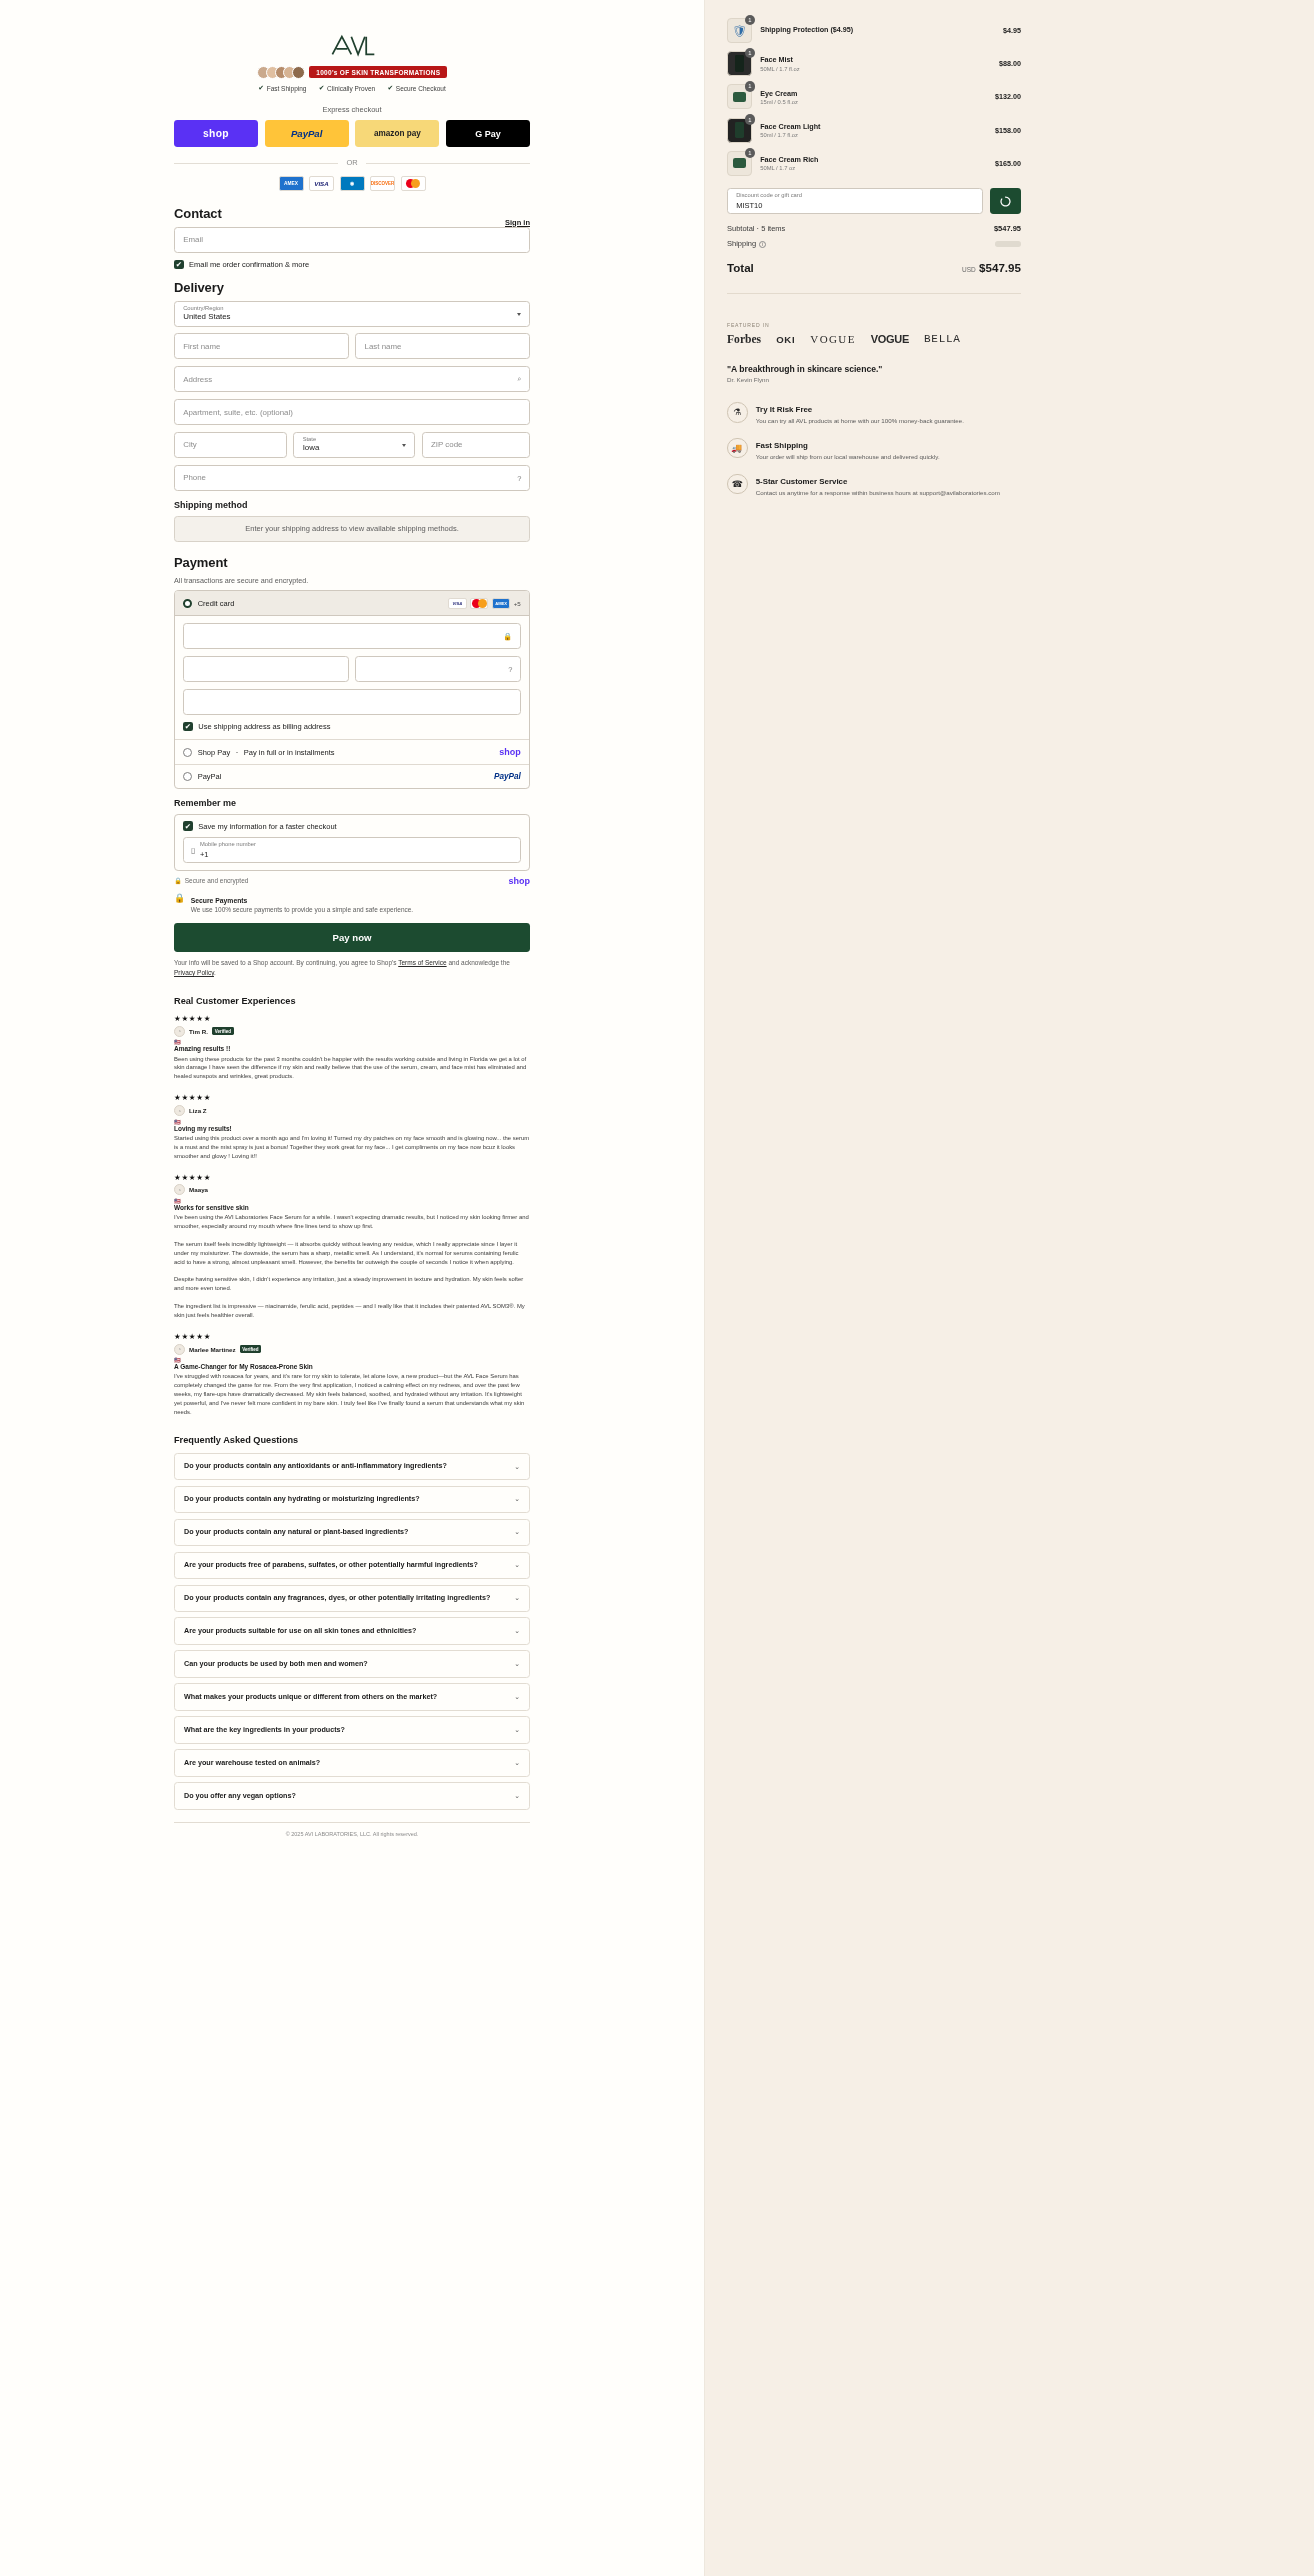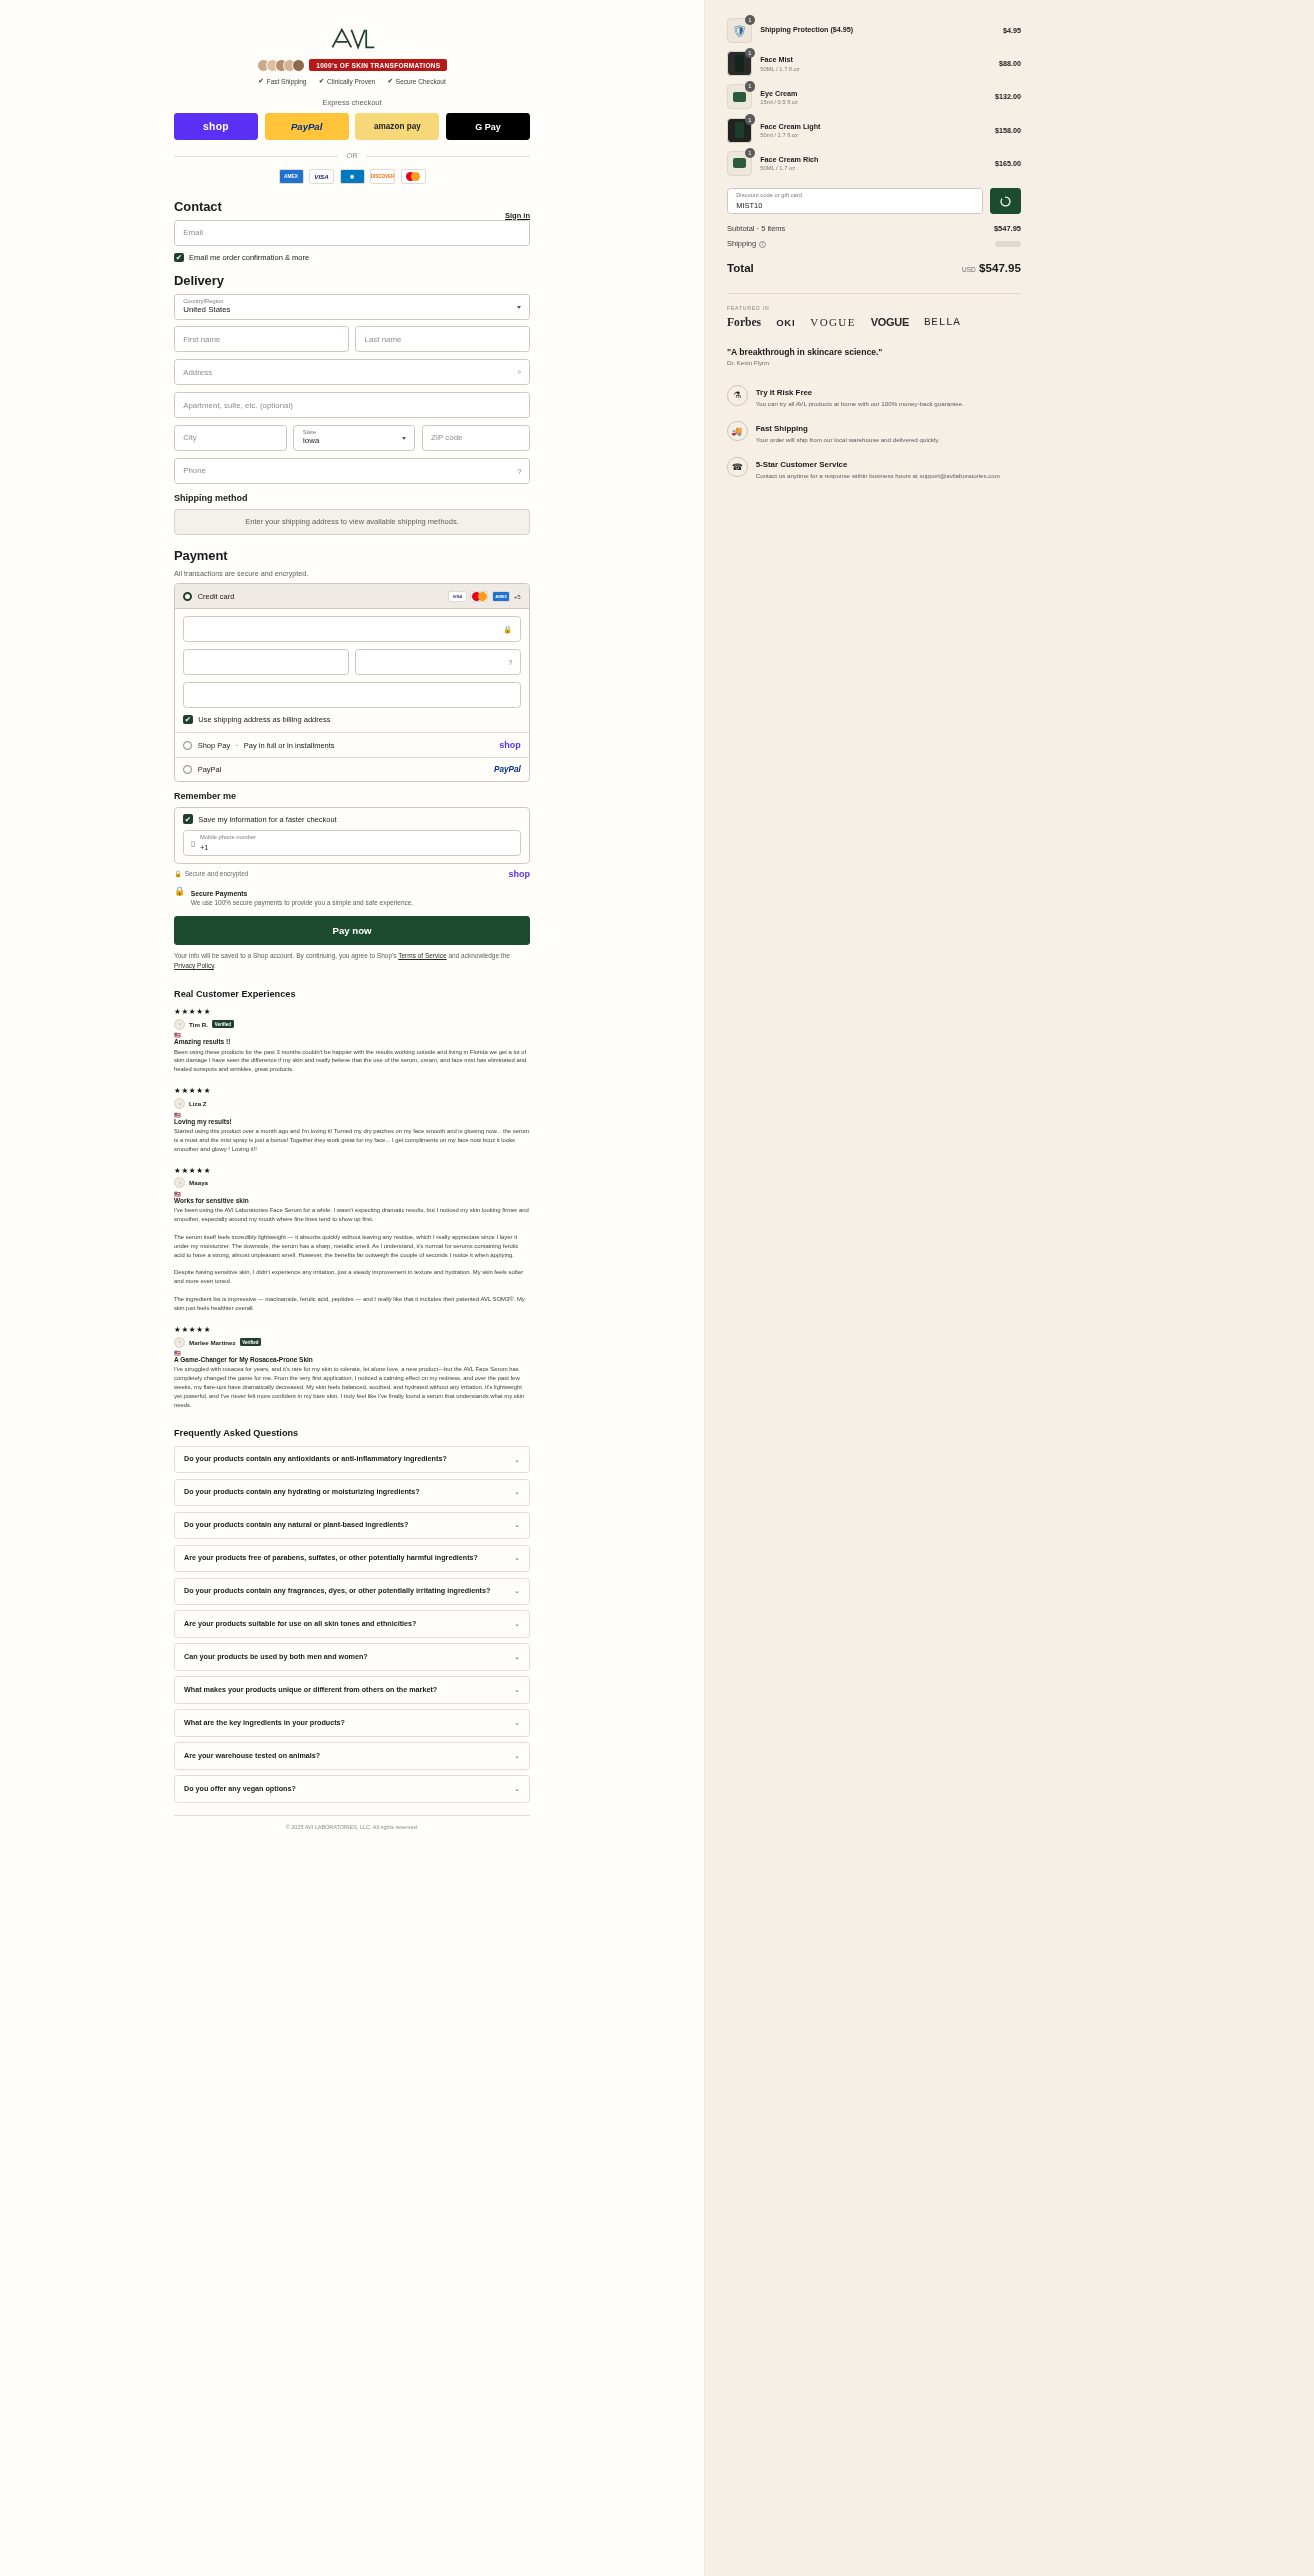--- a/index.html
+++ b/index.html
@@ -19,21 +19,21 @@
   
   .left {
     width: 705px;
     background: #FFFEFB;
     padding: 0 0 27px 0;
     position: relative;
     border-right: 0.7px solid #EDE7DD;
   }
   .left-inner {
     width: 356px;
-    margin: 9px auto;
+    margin: 16px auto;
     padding-top: 18px;
   }
   .logo-wrap { text-align: center; margin-bottom: 6.8px; }
   .avatar-row {
     display: flex; align-items: center; justify-content: center; gap: 4.1px;
     margin: 4.1px 0 5.5px;
   }
   .avatars { display: flex; }
   .avatars span {
     width: 13px; height: 13px; border-radius: 50%;
@@ -271,21 +271,21 @@
   .ship-skel { width: 26px; height: 6.2px; border-radius: 2.7px; background: #E0DACF; }
   .total-row {
     display: flex; justify-content: space-between; align-items: baseline;
     margin-top: 9.6px; padding-top: 2.7px;
   }
   .total-row .t { font-size: 11.6px; font-weight: 700; }
   .total-row .r { font-size: 11.6px; font-weight: 700; }
   .total-row .cur { font-size: 6.5px; color: #6a6a6a; margin-right: 3.4px; font-weight: 400;}
 
   .featured {
-    margin-top: 19px; border-top: 0.7px solid #E3DACD; padding-top: 11px;
+    margin-top: 19px; border-top: 0.7px solid #E3DACD; padding-top: 28px;
   }
   .featured .cap { font-size: 5.1px; letter-spacing: 0.8px; color: #8d8476; margin-bottom: 4.8px; }
   .featured .logos { display: flex; align-items: center; gap: 15px; }
   .featured .logos span { color: #2a2a2a; }
   .f-forbes { font-family: "Liberation Serif", serif; font-weight: 700; font-size: 11.6px; }
   .f-oki { font-weight: 700; font-size: 9.6px; letter-spacing: 0.7px; }
   .f-vogue { font-family: "Liberation Serif", serif; font-size: 11px; letter-spacing: 1.4px; }
   .f-shape { font-weight: 700; font-size: 11px; letter-spacing: -0.3px; }
   .f-bella { font-family: Liberation Mono, monospace; font-size: 11px; letter-spacing: 0.7px; }
 

